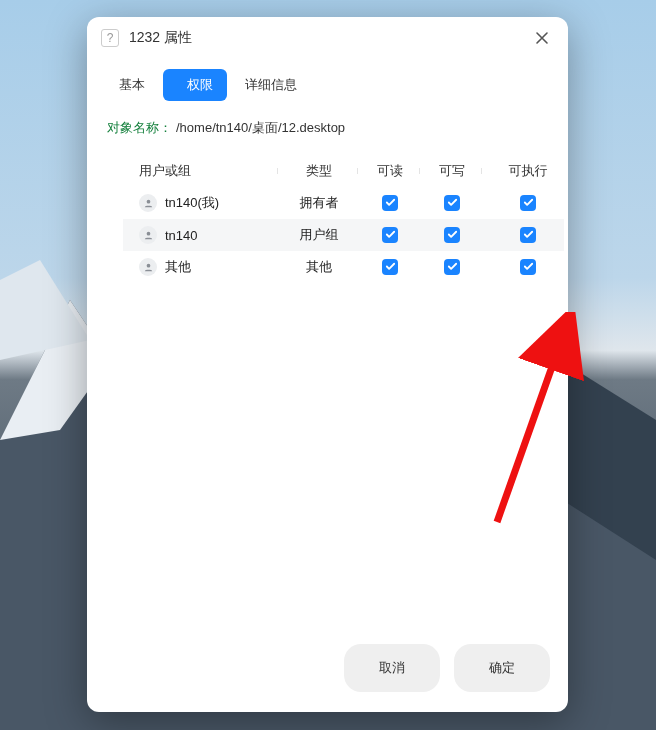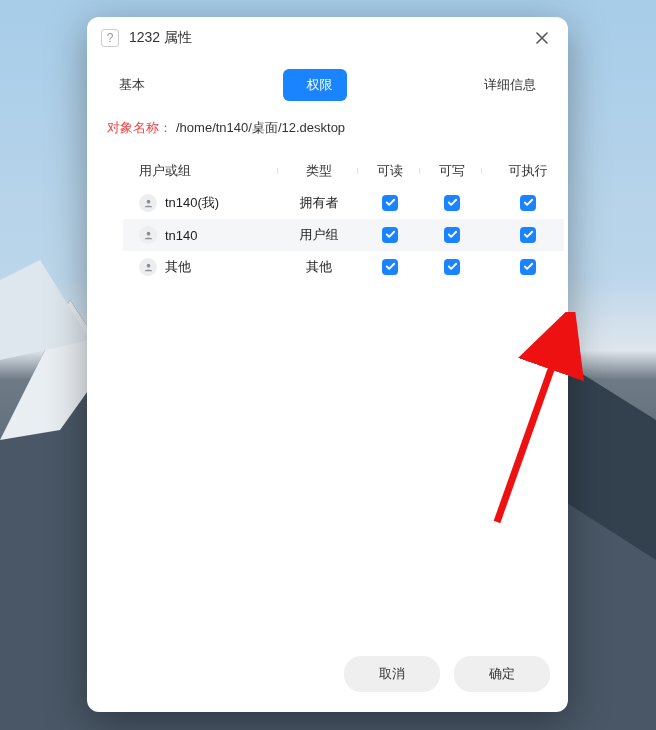--- a/index.html
+++ b/index.html
@@ -24,26 +24,26 @@
   }
   .titlebar .ticon {
     width: 18px; height: 18px; margin-right: 10px; display:flex; align-items:center; justify-content:center;
     border:1px solid #ccc; border-radius:3px; color:#999; font-size:12px;
   }
   .titlebar .ttitle { flex: 0 0 auto; font-size: 14px; color:#333; }
   .titlebar .spacer { flex:1; }
   .titlebar .close { width:24px; height:24px; display:flex; align-items:center; justify-content:center; cursor:pointer; color:#555; }
   .titlebar .close svg { width:14px; height:14px; }
 
-  .tabs { display:flex; align-items:center; gap: 4px; padding: 10px 18px 12px 18px; justify-content: space-between; }
+  .tabs { display:flex; align-items:center; gap: 4px; padding: 10px 18px 12px 18px; }
   .tab { padding: 7px 14px; border-radius: 6px; font-size: 13px; color:#333; cursor:pointer; }
   .tab.active { background:#1a84ff; color:#fff;padding-left:24px; }
 
   .objrow { padding: 6px 20px 18px 20px; font-size: 13px; color:#333; display:flex; }
-  .objrow .lbl { color:#ef4444; }
+  .objrow .lbl { color:#15803d; }
   .objrow .val { color:#333; margin-left: 4px; }
 
   .perm-table { padding: 0 4px; margin-left: 32px; }
   .ph-row, .pd-row {
     display:grid;
     grid-template-columns: 140px 80px 62px 62px 90px;
     align-items:center;
     padding: 0 16px;
     height: 32px;
   }
@@ -68,21 +68,21 @@
   }
   .chk svg { width:11px; height:11px; stroke:#fff; }
 
   .arrow { position:absolute; left:300px; top:295px; width:220px; height:220px; pointer-events:none; }
 
   .footer {
     margin-top:auto; display:flex; justify-content:flex-end; gap:14px;
     padding: 16px 18px 20px 18px;
   }
   .btn {
-    min-width: 96px; height:36px; border:none; border-radius:17px;
+    min-width: 96px; height:48px; border:none; border-radius:17px;
     background:#efefef; color:#333; font-size:13px; cursor:pointer;
   }
 
   .watermark {
     position:absolute; right:12px; bottom:6px; color:#d6dde3;
     font-size:16px; font-style:italic; letter-spacing:.5px;
     text-shadow: 0 1px 2px rgba(0,0,0,.2);
   }
 </style>
 </head>

